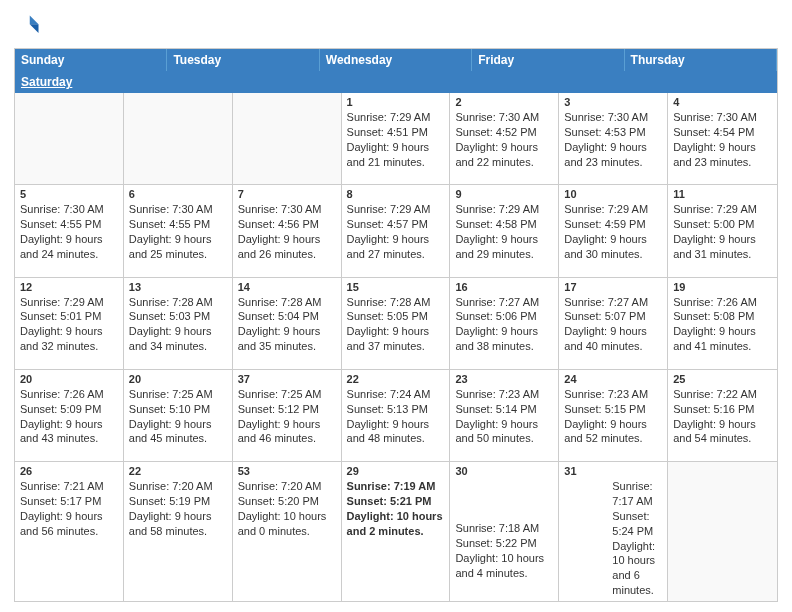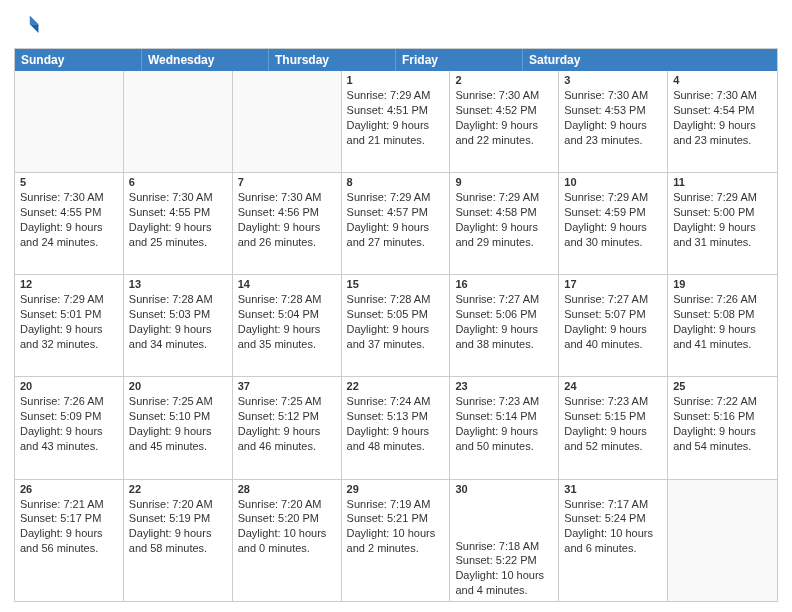--- a/index.html
+++ b/index.html
@@ -52,32 +52,32 @@
       color: #555;
     }
     .calendar {
       flex: 1;
       display: flex;
       flex-direction: column;
       border: 1px solid #ccc;
     }
     .cal-header {
       display: grid;
-      grid-template-columns: repeat(6, 1fr);
+      grid-template-columns: repeat(5, 1fr);
       background: #3a7fc1;
     }
     .cal-header-cell {
       color: #fff;
       font-size: 12px;
       font-weight: bold;
       padding: 4px 6px;
       text-align: left;
       border-right: 1px solid #5a9fd4;
     }
-    .cal-header-cell:last-child { border-right: none; }
+    .cal-header-cell:last-child { border-right: none; text-decoration: underline; }
     .cal-body {
       flex: 1;
       display: flex;
       flex-direction: column;
     }
     .cal-row {
       display: grid;
       grid-template-columns: repeat(7, 1fr);
       flex: 1;
       border-bottom: 1px solid #ccc;
@@ -124,23 +124,24 @@
     </div>
     <div class="title-block">
       <div class="main-title"></div>
       <div class="subtitle"></div>
     </div>
   </div>
 
   <div class="calendar">
     <div class="cal-header" id="cal-header">
         <div class="cal-header-cell">Sunday</div>
+        <div class="cal-header-cell">Tuesday</div>
         <div class="cal-header-cell">Wednesday</div>
+        <div class="cal-header-cell">Friday</div>
         <div class="cal-header-cell">Thursday</div>
-        <div class="cal-header-cell">Friday</div>
         <div class="cal-header-cell">Saturday</div>
       </div>
     <div class="cal-body" id="cal-body">
         <div class="cal-row">
           <div class="cal-cell empty"></div>
           <div class="cal-cell empty"></div>
           <div class="cal-cell empty"></div>
           <div class="cal-cell">
             <span class="day-num">1</span>
             <div class="cell-text" style="white-space: pre-line;">Sunrise: 7:29 AM
@@ -305,40 +306,40 @@
 Sunset: 5:17 PM
 Daylight: 9 hours and 56 minutes.</div>
           </div>
           <div class="cal-cell">
             <span class="day-num">22</span>
             <div class="cell-text" style="white-space: pre-line;">Sunrise: 7:20 AM
 Sunset: 5:19 PM
 Daylight: 9 hours and 58 minutes.</div>
           </div>
           <div class="cal-cell">
-            <span class="day-num">28</span>
+            <span class="day-num">53</span>
             <div class="cell-text" style="white-space: pre-line;">Sunrise: 7:20 AM
 Sunset: 5:20 PM
 Daylight: 10 hours and 0 minutes.</div>
           </div>
           <div class="cal-cell">
             <span class="day-num">29</span>
-            <div class="cell-text" style="white-space: pre-line;">Sunrise: 7:19 AM
+            <div class="cell-text" style="white-space: pre-line; font-weight: bold;">Sunrise: 7:19 AM
 Sunset: 5:21 PM
 Daylight: 10 hours and 2 minutes.</div>
           </div>
           <div class="cal-cell">
             <span class="day-num">30</span>
             <div class="cell-text" style="white-space: pre-line; margin-top: 44px;">Sunrise: 7:18 AM
 Sunset: 5:22 PM
 Daylight: 10 hours and 4 minutes.</div>
           </div>
           <div class="cal-cell">
             <span class="day-num">31</span>
-            <div class="cell-text" style="white-space: pre-line;">Sunrise: 7:17 AM
+            <div class="cell-text" style="white-space: pre-line; margin-left: 48px;">Sunrise: 7:17 AM
 Sunset: 5:24 PM
 Daylight: 10 hours and 6 minutes.</div>
           </div>
           <div class="cal-cell empty"></div>
         </div>
       </div>
   </div>
 </div>
 
 </body></html>

